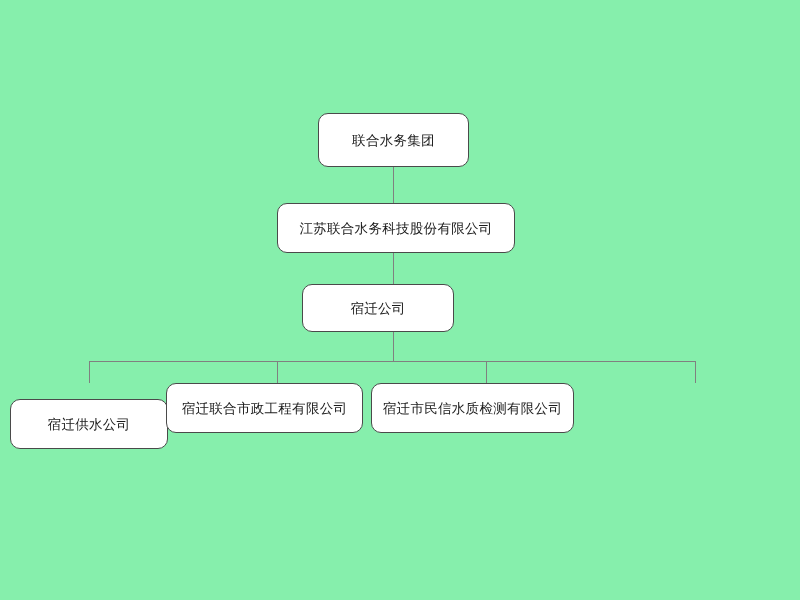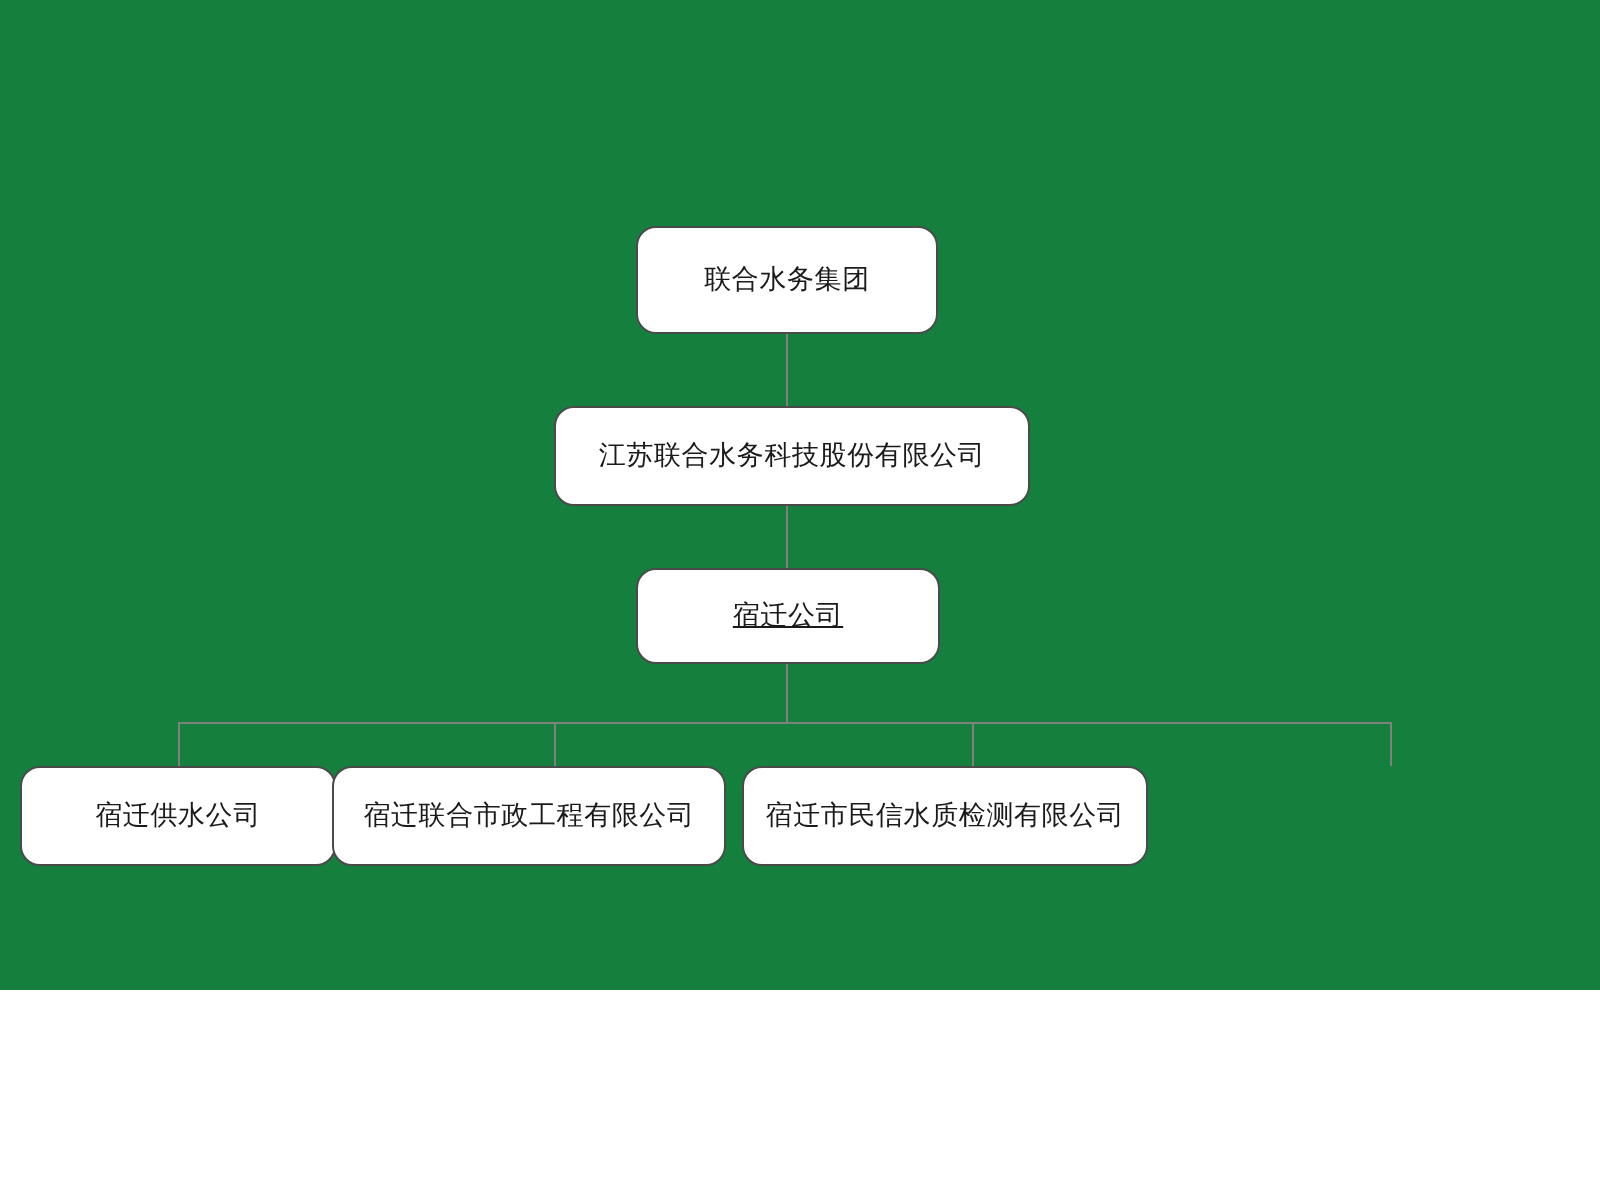--- a/index.html
+++ b/index.html
@@ -9,22 +9,22 @@
   body {
     width: 800px;
     height: 600px;
     background: #ffffff;
     font-family: "DejaVu Sans", "Liberation Sans", sans-serif;
     overflow: hidden;
   }
   #org-chart {
     position: relative;
     width: 800px;
-    height: 495px;
-    background: #15803d;
+    height: 600px;
+    background: #86efac;
   }
   .node {
     position: absolute;
     box-sizing: border-box;
     background: #ffffff;
     border: 1px solid #4a4a4a;
     border-radius: 10px;
     display: flex;
     align-items: center;
     justify-content: center;
@@ -59,34 +59,34 @@
   </div>
 
   <div class="connector v" style="left:393px; top:167px; height:36px;"></div>
 
   <div class="node" style="left:277px; top:203px; width:238px; height:50px;">
     <span class="node-label">江苏联合水务科技股份有限公司</span>
   </div>
 
   <div class="connector v" style="left:393px; top:253px; height:31px;"></div>
 
-  <div class="node" style="left:318px; top:284px; width:152px; height:48px;text-decoration:underline;">
+  <div class="node" style="left:302px; top:284px; width:152px; height:48px;">
     <span class="node-label">宿迁公司</span>
   </div>
 
   <div class="connector v" style="left:393px; top:332px; height:29px;"></div>
 
   <div class="connector h" style="left:89px; top:361px; width:607px;"></div>
 
   <div class="connector v" style="left:89px; top:361px; height:22px;"></div>
   <div class="connector v" style="left:277px; top:361px; height:22px;"></div>
   <div class="connector v" style="left:486px; top:361px; height:22px;"></div>
   <div class="connector v" style="left:695px; top:361px; height:22px;"></div>
 
-  <div class="node" style="left:10px; top:383px; width:158px; height:50px;">
+  <div class="node" style="left:10px; top:399px; width:158px; height:50px;">
     <span class="node-label">宿迁供水公司</span>
   </div>
 
   <div class="node" style="left:166px; top:383px; width:197px; height:50px;">
     <span class="node-label">宿迁联合市政工程有限公司</span>
   </div>
 
   <div class="node" style="left:371px; top:383px; width:203px; height:50px;">
     <span class="node-label">宿迁市民信水质检测有限公司</span>
   </div>

